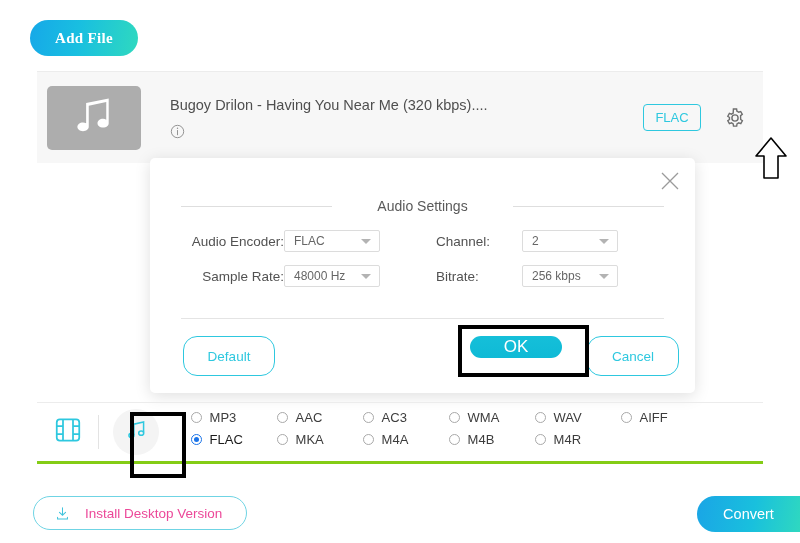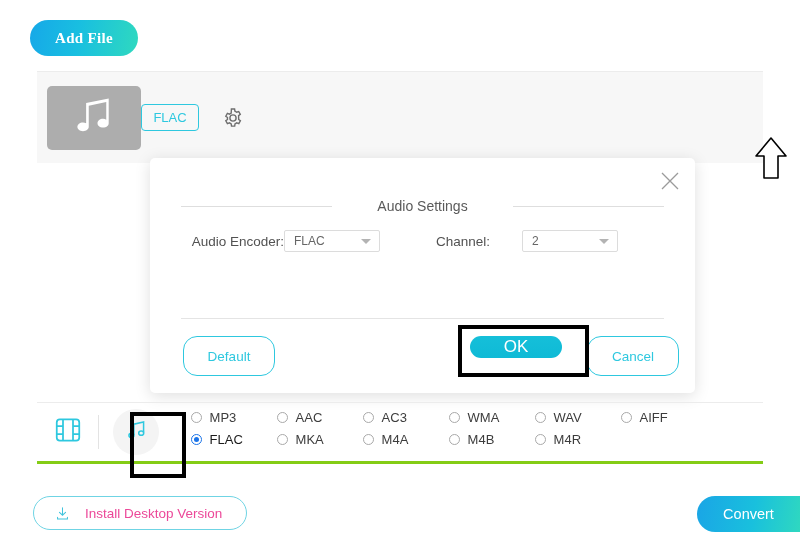--- a/index.html
+++ b/index.html
@@ -235,20 +235,30 @@
 <div id="file-row">
 
   <div id="file-thumb">
     <span>
       <svg viewBox="0 0 24 24" fill="#ffffff" aria-hidden="true">
         <path d="M9 17.5V6.2l10-2.2v10.1c-.5-.3-1.1-.5-1.8-.5-1.8 0-3.2 1.1-3.2 2.5s1.4 2.5 3.2 2.5 3.2-1.1 3.2-2.5V2L7.5 4.6v11.6c-.5-.3-1.1-.5-1.8-.5C3.9 15.7 2.5 16.8 2.5 18.2S3.9 20.7 5.7 20.7 9 19.6 9 18.2z"></path>
       </svg>
     </span>
   </div>
 
+  <div id="file-info">
+    <div id="file-title">Bugoy Drilon - Having You Near Me (320 kbps)....</div>
+    <span id="file-info-icon">
+      <svg viewBox="0 0 16 16" fill="none" stroke="#8d8d8d" stroke-width="1">
+        <circle cx="8" cy="8" r="6.6"></circle>
+        <circle cx="8" cy="4.6" r="0.75" fill="#8d8d8d" stroke="none"></circle>
+        <path d="M8 6.9v4.6" stroke-linecap="round"></path>
+      </svg>
+    </span>
+  </div>
 
   <div id="flac-badge">FLAC</div>
 
   <div id="gear-btn">
     <svg viewBox="0 0 24 24" fill="none" stroke="#6e6e6e" stroke-width="1.4">
       <circle cx="12" cy="12" r="3.1"></circle>
       <path d="M19.4 13.5l1.7 1.3-1.6 2.8-2.1-.7a7.3 7.3 0 0 1-1.7 1l-.3 2.2h-3.2l-.3-2.2a7.3 7.3 0 0 1-1.7-1l-2.1.7-1.6-2.8 1.7-1.3a7.4 7.4 0 0 1 0-2l-1.7-1.3 1.6-2.8 2.1.7a7.3 7.3 0 0 1 1.7-1L12.1 3h3.2l.3 2.2a7.3 7.3 0 0 1 1.7 1l2.1-.7 1.6 2.8-1.7 1.3a7.4 7.4 0 0 1 0 2z" transform="translate(-1.7,0)"></path>
     </svg>
   </div>
 </div>
@@ -284,20 +294,36 @@
       </div>
       <div class="field col-b">
         <span class="field-label">Channel:</span>
         <div class="select-box">
           <span>2</span>
           <span class="caret"></span>
         </div>
       </div>
     </div>
 
+    <div class="form-row">
+      <div class="field col-a">
+        <span class="field-label">Sample Rate:</span>
+        <div class="select-box">
+          <span>48000 Hz</span>
+          <span class="caret"></span>
+        </div>
+      </div>
+      <div class="field col-b">
+        <span class="field-label">Bitrate:</span>
+        <div class="select-box">
+          <span>256 kbps</span>
+          <span class="caret"></span>
+        </div>
+      </div>
+    </div>
   </div>
 
   <div id="modal-divider"></div>
 
   <button id="default-btn" class="pill-btn">Default</button>
   <button id="ok-btn">OK</button>
   <button id="cancel-btn" class="pill-btn">Cancel</button>
 </div>
 
 <div id="ok-highlight"></div>

